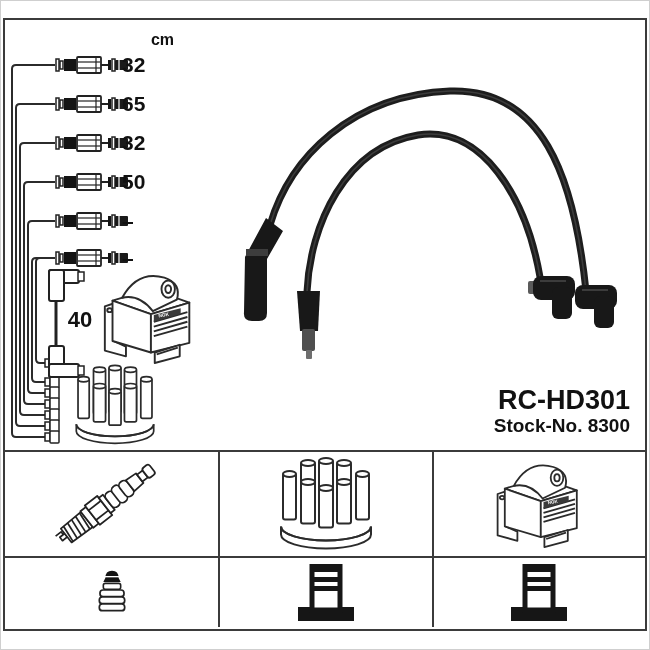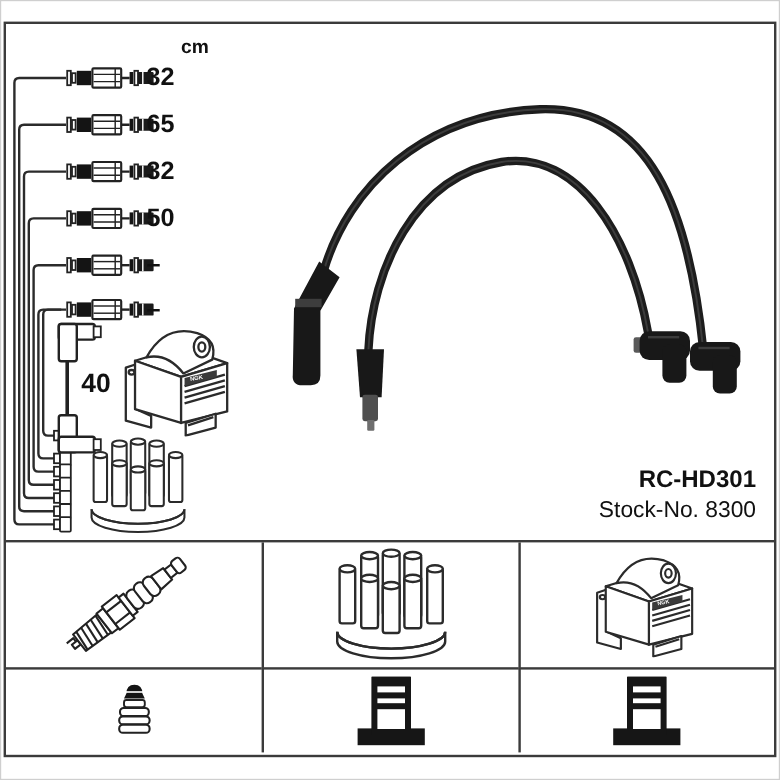--- a/index.html
+++ b/index.html
@@ -15,22 +15,22 @@
     border-top:2px solid #3b3b3b;display:grid;
     grid-template-columns:1fr 1fr 1fr;grid-template-rows:104px 71px;
   }
   .cell{display:flex;align-items:center;justify-content:center;box-sizing:border-box;}
   .cell.c2,.cell.c3{border-left:2px solid #3b3b3b;}
   .cell.r2{border-top:2px solid #3b3b3b;}
   .abs{position:absolute;}
   .len-header{position:absolute;left:134px;width:40px;text-align:right;font-size:16px;font-weight:700;line-height:17px;}
   .len-label{position:absolute;left:122px;width:40px;text-align:left;font-size:21px;font-weight:700;line-height:22px;}
   .coil-wire-label{position:absolute;left:60px;width:40px;text-align:center;font-size:22px;font-weight:700;line-height:22px;}
-  .product-code{position:absolute;right:20px;top:386px;font-size:20px;font-weight:700;line-height:28px;text-align:right;letter-spacing:0px;}
-  .product-stock{position:absolute;right:20px;top:416px;font-size:19px;font-weight:400;line-height:20px;text-align:right;}
+  .product-code{position:absolute;right:20px;top:386px;font-size:27px;font-weight:700;line-height:28px;text-align:right;letter-spacing:0px;}
+  .product-stock{position:absolute;right:20px;top:416px;font-size:19px;font-weight:700;line-height:20px;text-align:right;}
   svg{display:block;}
 </style>
 </head>
 <body>
 
 <svg style="position:absolute;width:0;height:0" aria-hidden="true">
   <defs>
     <symbol id="sym-coil" viewBox="0 0 100 100">
       <g stroke="#2b2b2b" stroke-width="2" fill="#ffffff" stroke-linejoin="round">
 

